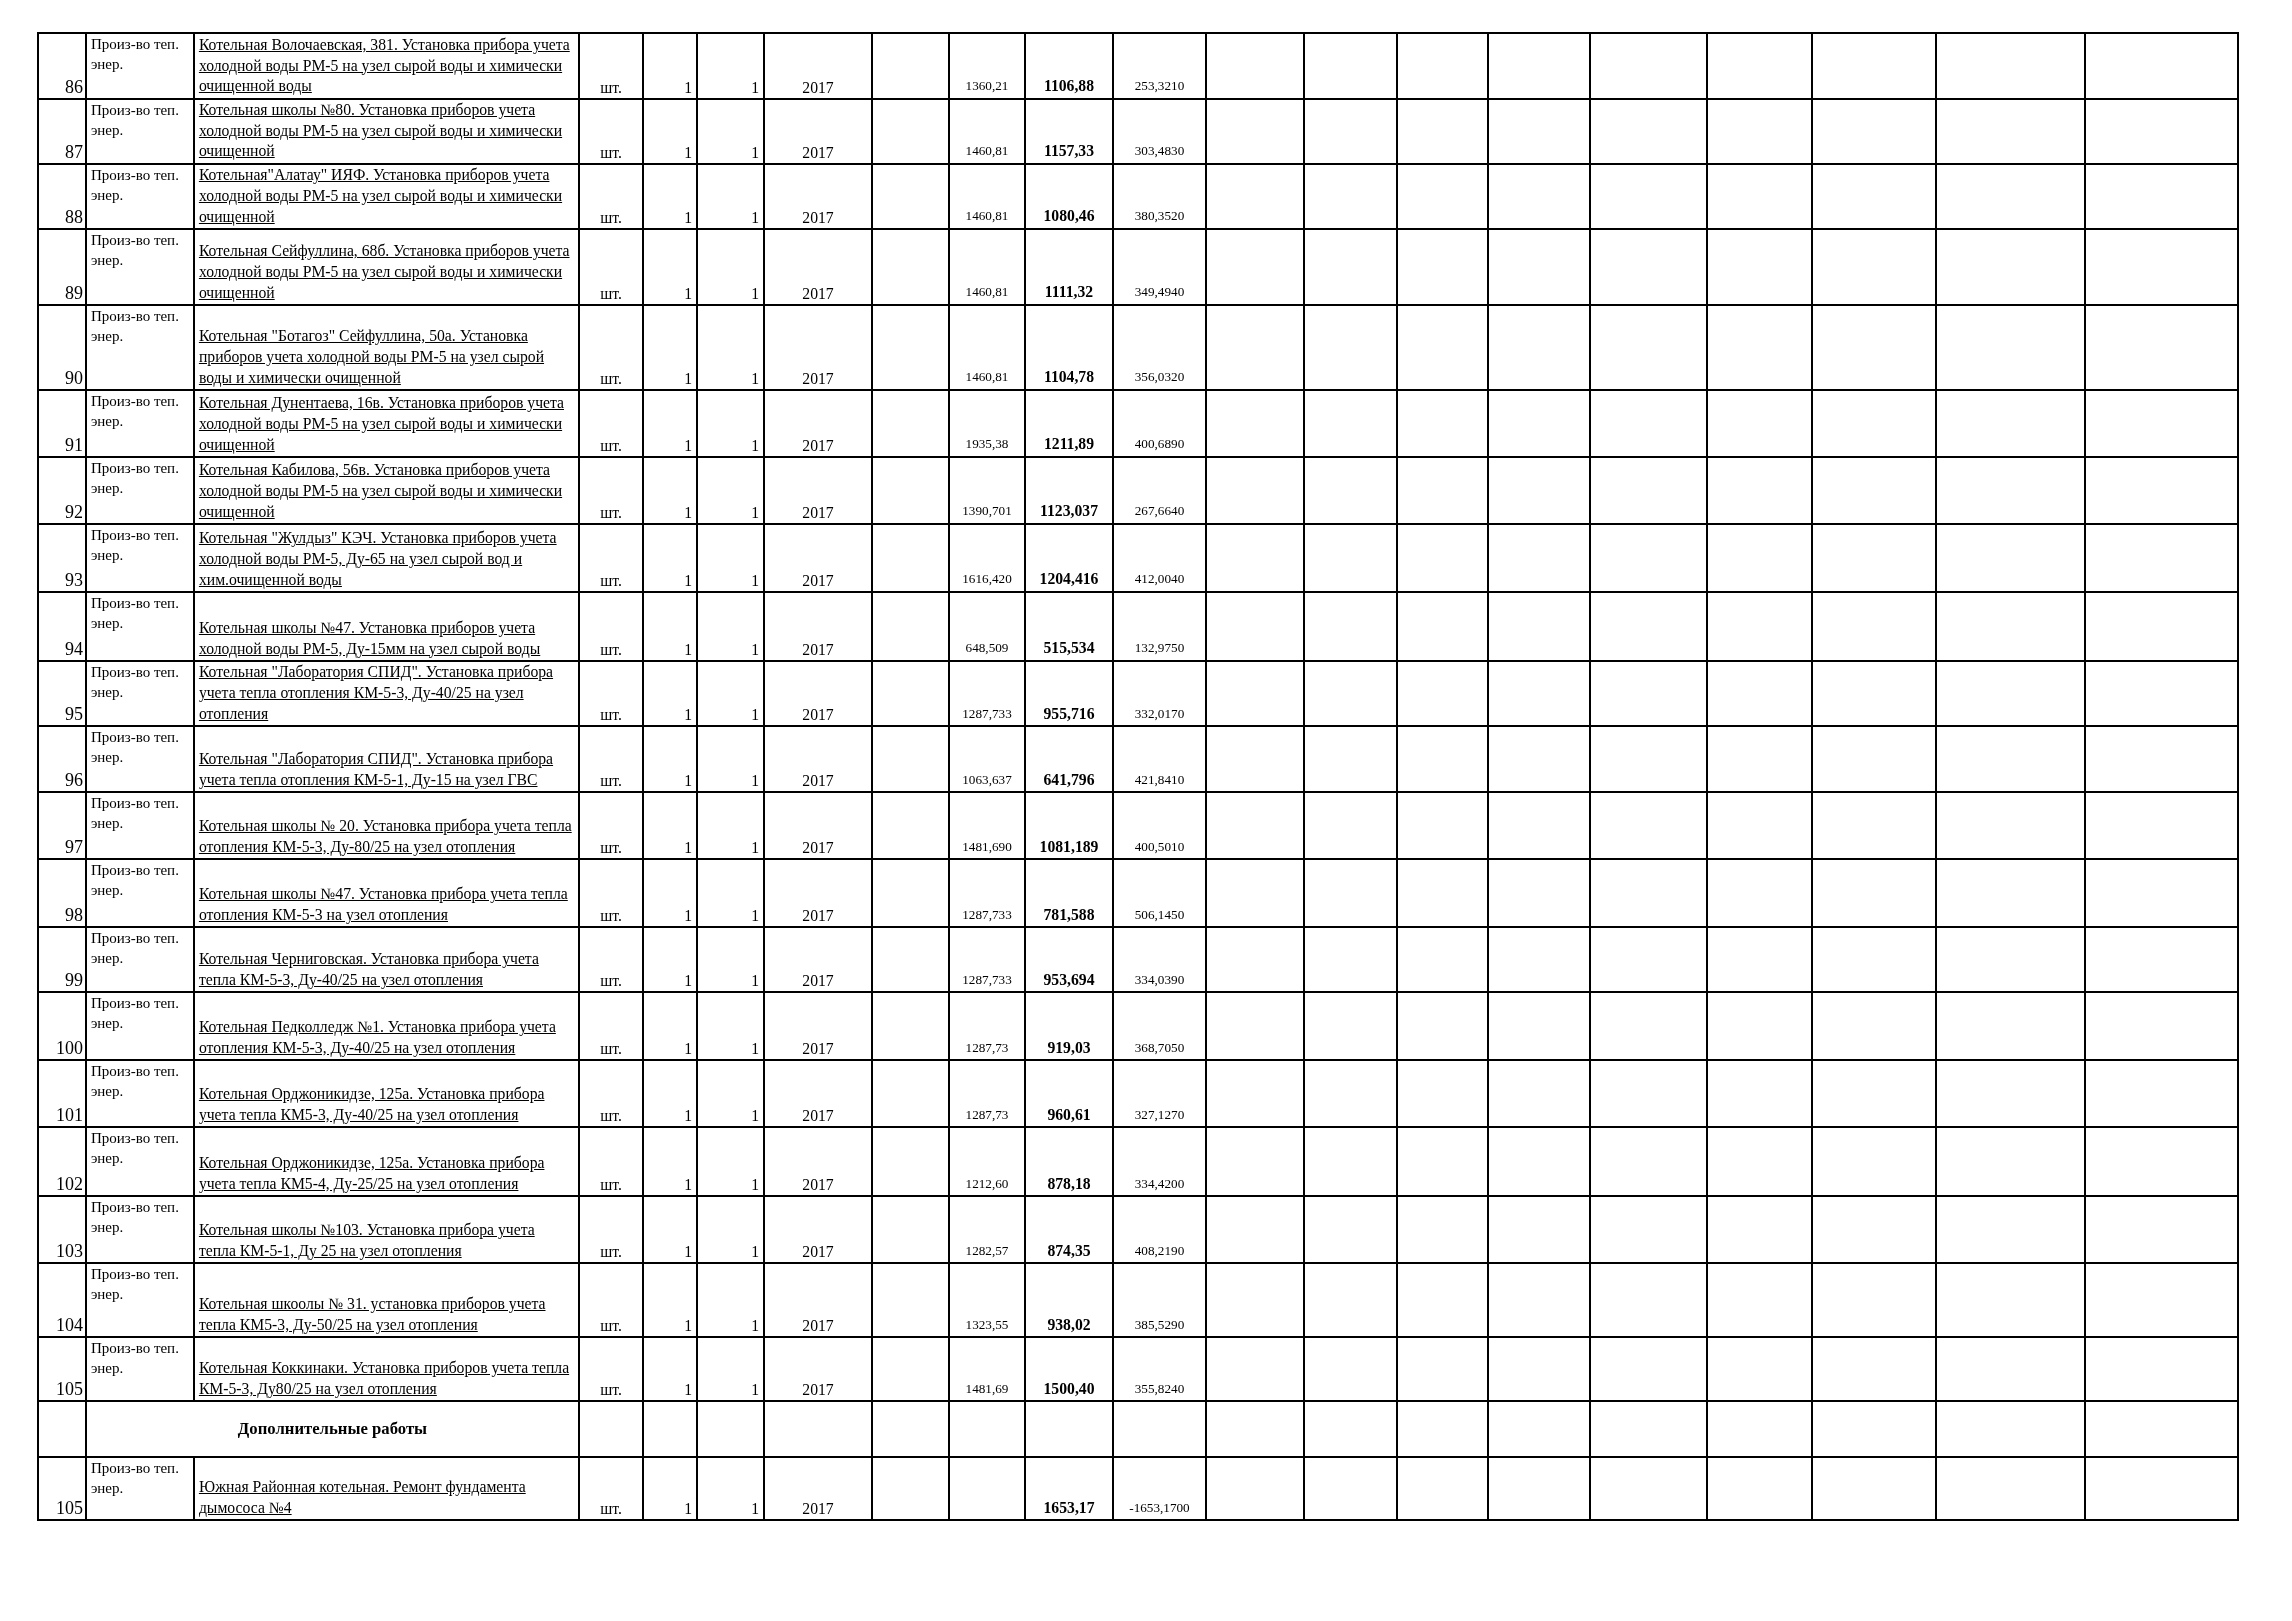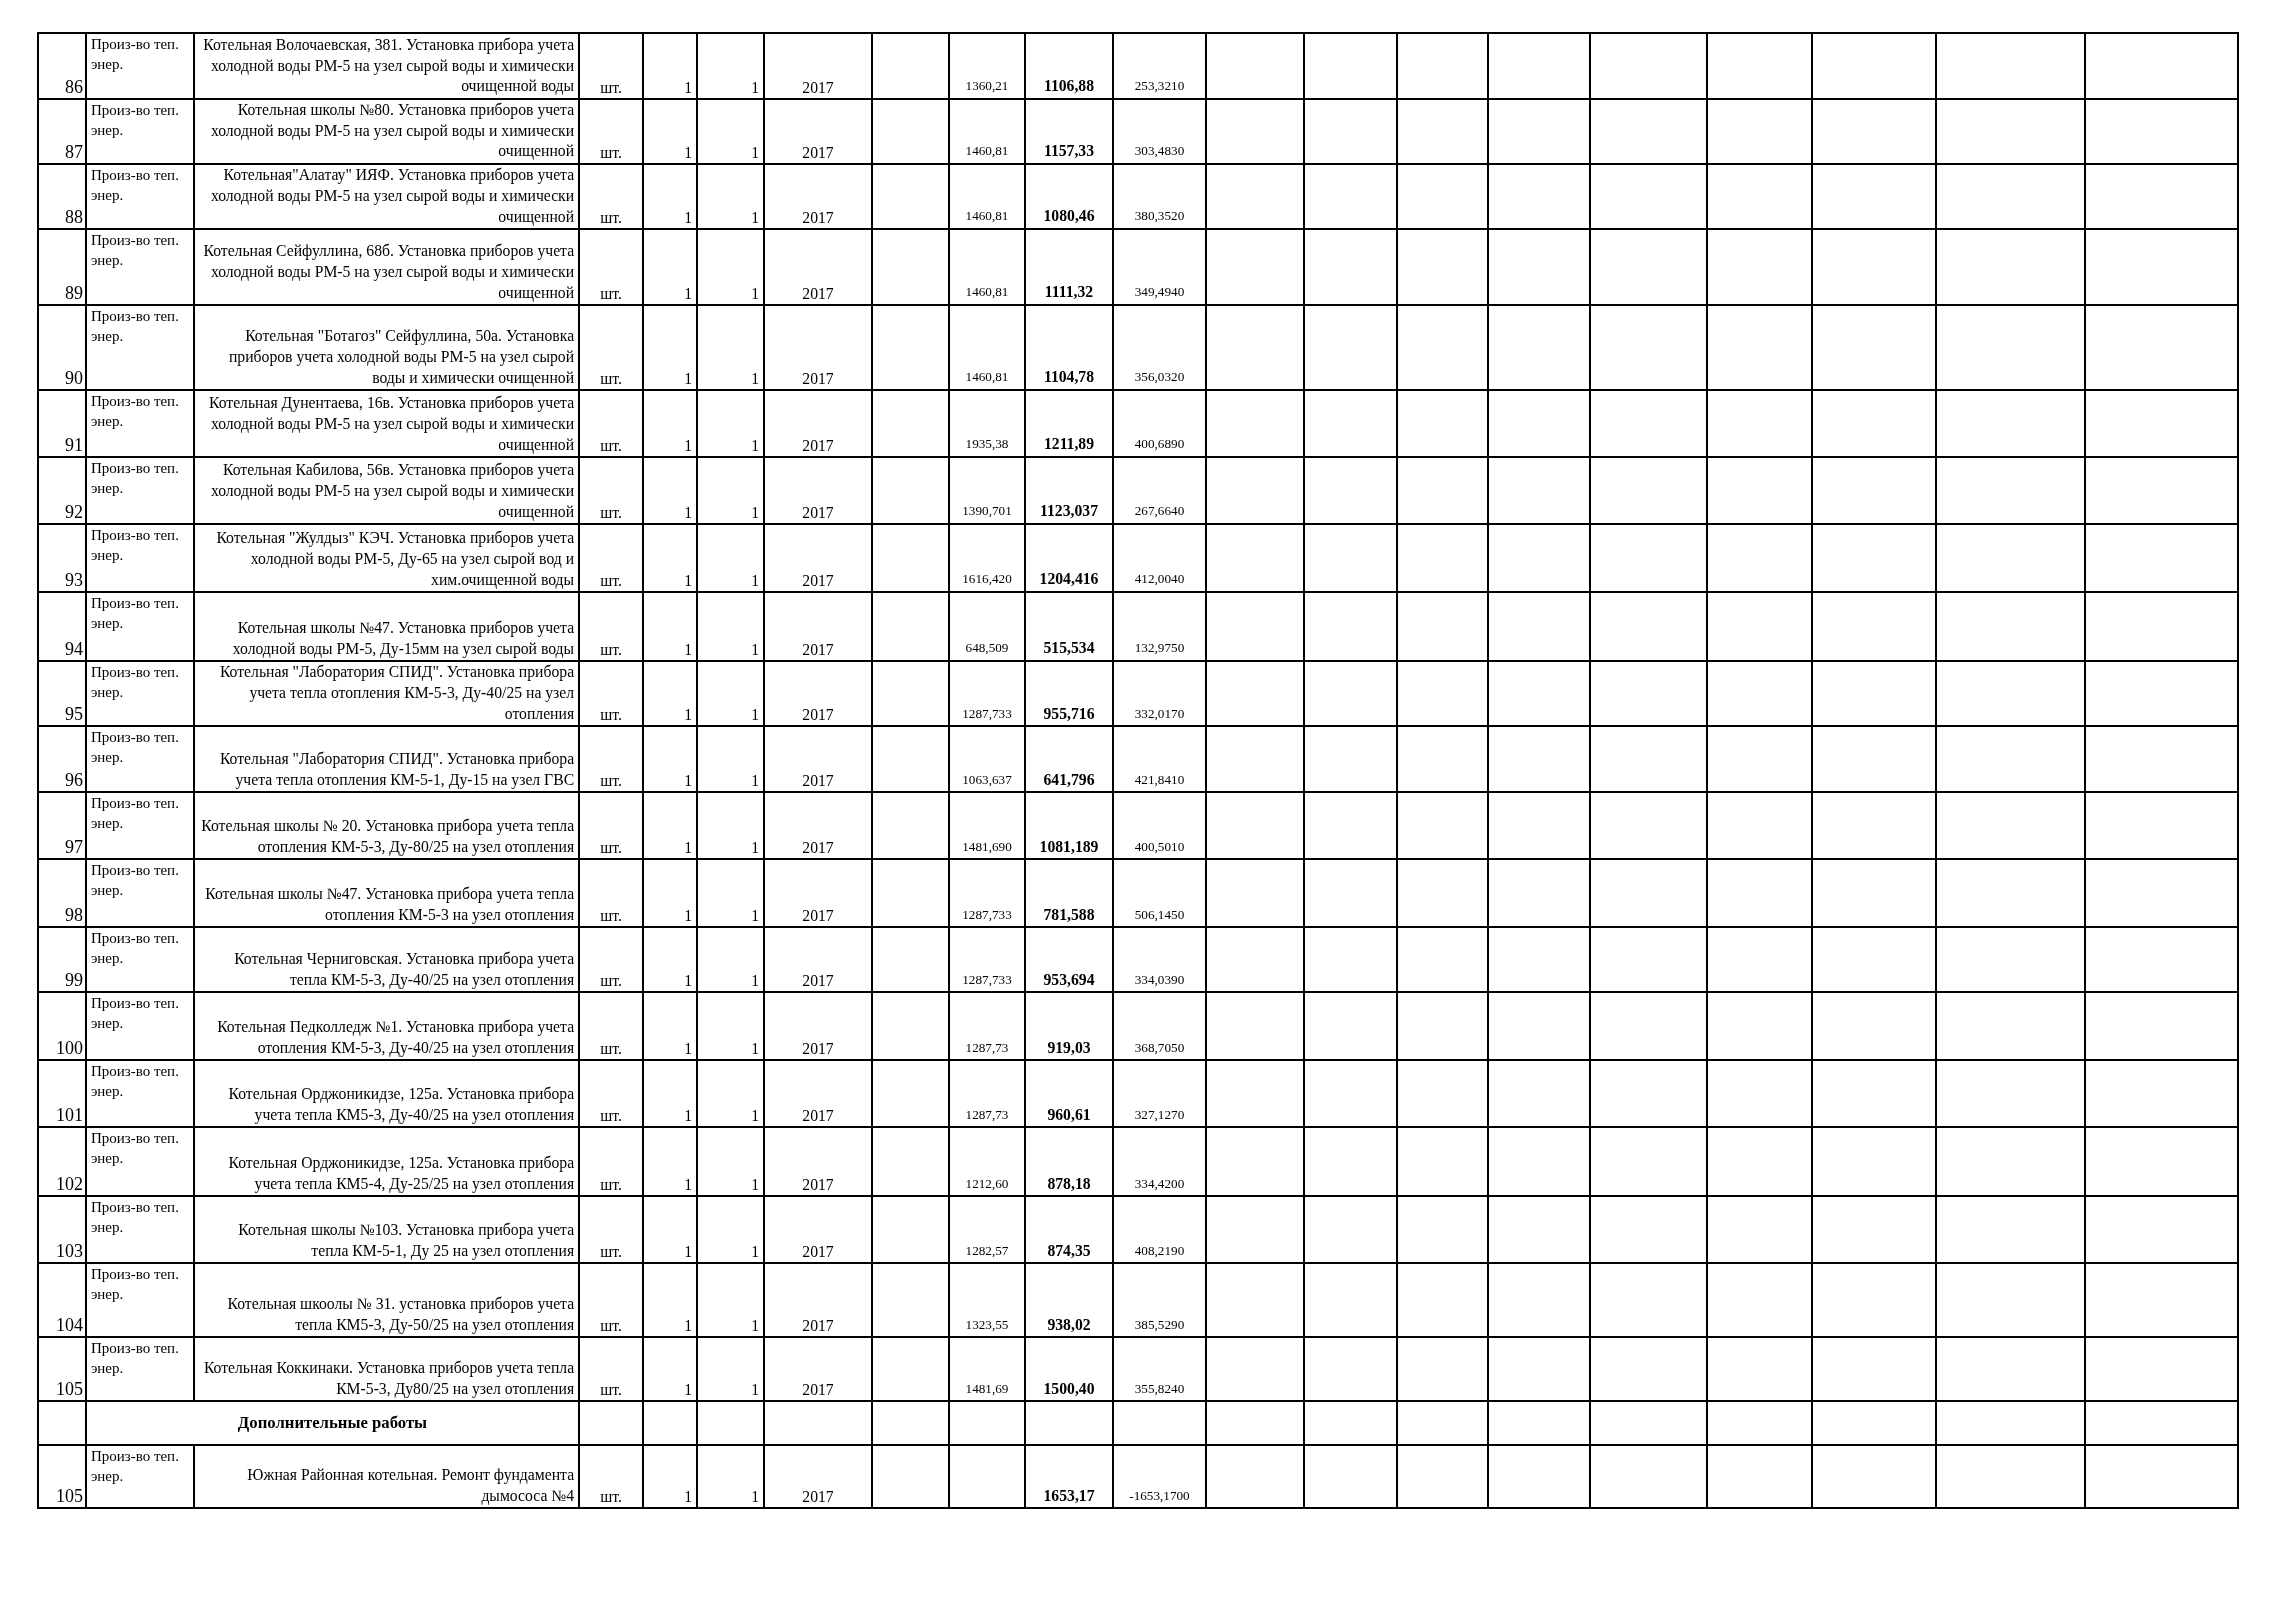--- a/index.html
+++ b/index.html
@@ -3,21 +3,21 @@
 <meta charset="utf-8">
 <style>
   html,body{margin:0;padding:0;background:#ffffff;}
   #page{position:relative;width:2293px;height:1621px;background:#ffffff;overflow:hidden;
         font-family:"Liberation Serif","DejaVu Serif",serif;color:#000;}
   table.sheet{position:absolute;left:37px;top:32px;border-collapse:collapse;table-layout:fixed;
         width:2200px;}
   table.sheet td{border:2.9px solid #000;overflow:hidden;}
   .c-num{ text-align:right;vertical-align:bottom;padding:0 2px 0 0;font-size:18px;}
   .c-cat{ text-align:left;vertical-align:top;padding:1px 2px 0 3.9px;font-size:15px;line-height:1.3;}
-  .c-desc{text-align:right;vertical-align:bottom;padding:0 3.9px 1px 3.9px;font-size:15.7px;line-height:1.32;}
+  .c-desc{text-align:left;vertical-align:bottom;padding:0 3.9px 1px 3.9px;font-size:15.7px;line-height:1.32;text-decoration:underline;}
   .c-unit{text-align:center;vertical-align:bottom;padding:12px 0 1px 0;font-size:15.7px;}
   .c-q{   text-align:right;vertical-align:bottom;padding:0 3.9px 1px 0;font-size:15.7px;}
   .c-year{text-align:center;vertical-align:bottom;padding:0 0 1px 0;font-size:15.7px;}
   .c-v1,.c-v3{text-align:center;vertical-align:bottom;padding:0 0 3.9px 0;font-size:13.2px;white-space:nowrap;margin-left:25px;}
   .c-v2{  text-align:center;vertical-align:bottom;padding:0 0 2.9px 0;font-size:15.7px;font-weight:bold;white-space:nowrap;}
   .c-section{text-align:center;vertical-align:middle;font-size:16.7px;font-weight:bold;}
   .c-empty{}
 </style>
 </head>
 <body>
@@ -480,21 +480,21 @@
           <td class="c-empty"></td>
           <td class="c-empty"></td>
           <td class="c-empty"></td>
           <td class="c-empty"></td>
           <td class="c-empty"></td>
           <td class="c-empty"></td>
           <td class="c-empty"></td>
           <td class="c-empty"></td>
           <td class="c-empty"></td>
         </tr>
-        <tr style="height: 44px; border-radius: 7px;">
+        <tr style="height: 56px; border-radius: 7px;">
           <td class="c-num"></td>
           <td class="c-section" colspan="2">Дополнительные работы</td>
           <td class="c-unit"></td>
           <td class="c-q"></td>
           <td class="c-q"></td>
           <td class="c-year"></td>
           <td class="c-empty"></td>
           <td class="c-v1"></td>
           <td class="c-v2"></td>
           <td class="c-v3"></td>

